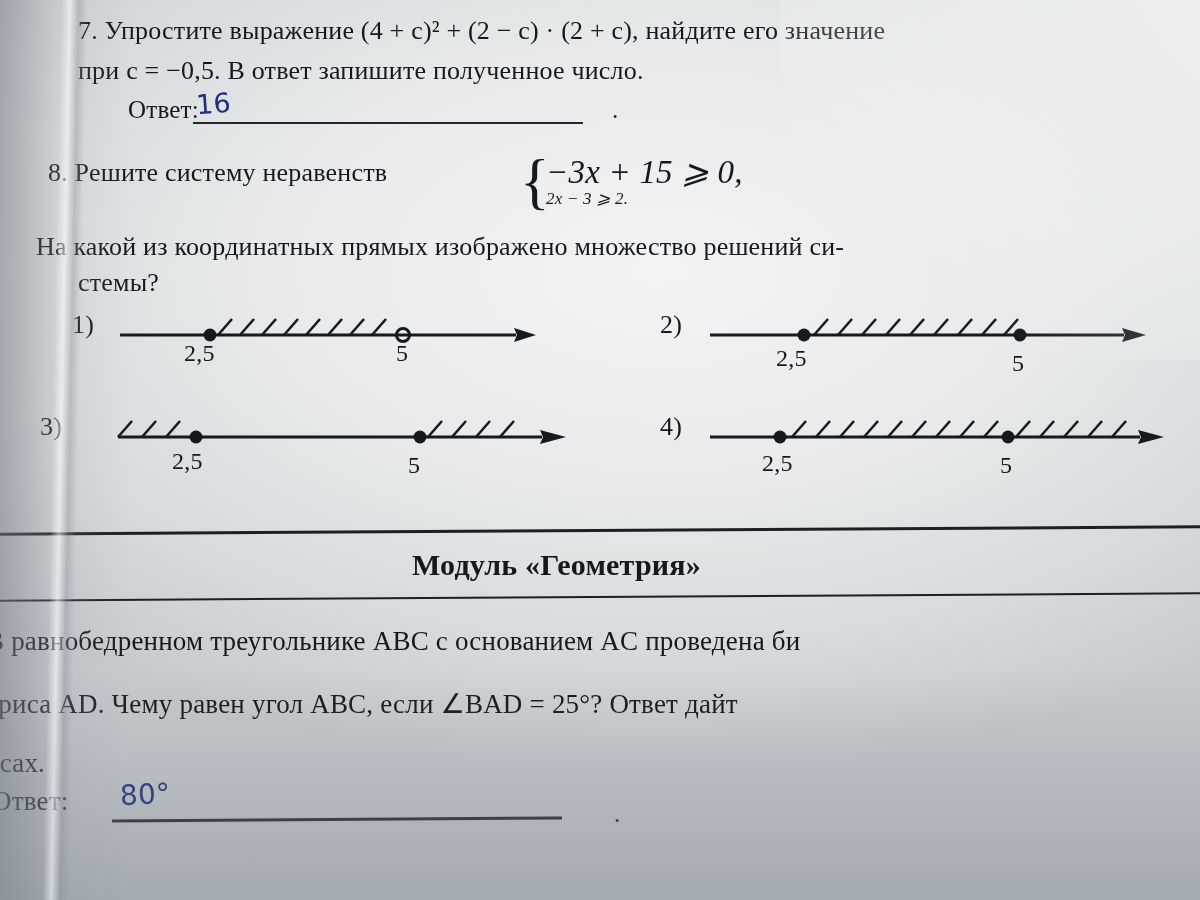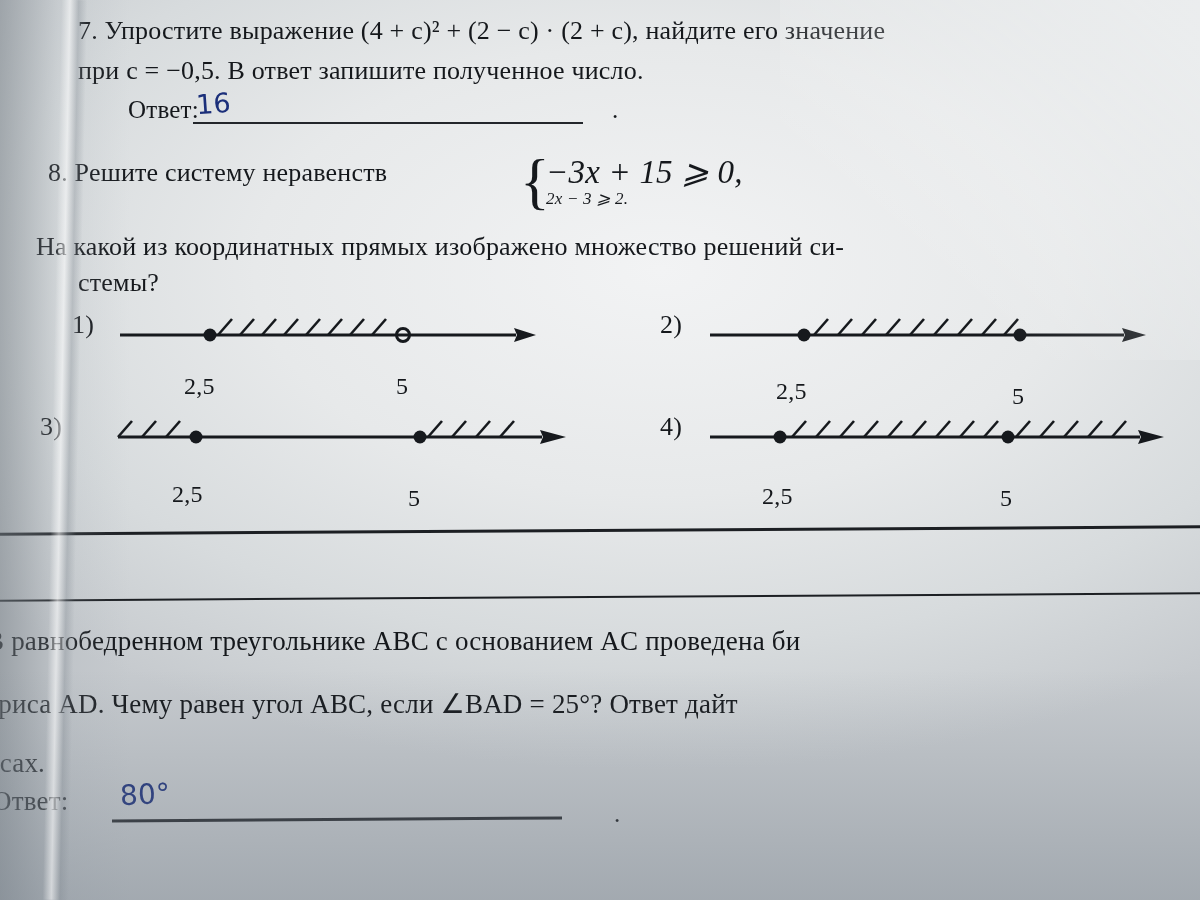--- a/index.html
+++ b/index.html
@@ -86,21 +86,21 @@
     font-size: 62px; line-height: 62px; color: #15181c;
     font-family: "Liberation Serif", serif;
   }
   #t8-sys1 { left: 546px; top: 152px; font-size: 33px; }
   #t8-sys2 { left: 546px; top: 188px; font-size: 17px; }
   #t8-l2 { left: 36px; top: 232px; font-size: 26px; }
   #t8-l3 { left: 78px; top: 268px; font-size: 26px; }
 
   
   .opt-label { font-size: 26px; }
-  .opt-tick { font-size: 24px; margin-top: 33px; }
+  .opt-tick { font-size: 24px; }
 
   .axis { position: absolute; }
 
   
   .rule {
     position: absolute;
     background: #1c1f23;
     height: 3px;
   }
   #rule-top { left: 0px; top: 529px; width: 1200px; transform: rotate(-0.35deg); }
@@ -230,20 +230,21 @@
         <line x1="332" y1="35" x2="346" y2="19"></line>
         <line x1="356" y1="35" x2="370" y2="19"></line>
         <line x1="380" y1="35" x2="394" y2="19"></line>
         <line x1="404" y1="35" x2="418" y2="19"></line>
       </g>
     </svg>
     <div class="txt opt-tick" style="left:762px; top:450px;">2,5</div>
     <div class="txt opt-tick" style="left:1000px; top:452px;">5</div>
 
     <div class="rule" id="rule-top"></div>
+    <div class="txt" id="module-title">Модуль «Геометрия»</div>
     <div class="rule" id="rule-top2"></div>
 
     <div class="txt" id="g-l1">В равнобедренном треугольнике ABC с основанием AC проведена би</div>
     <div class="txt" id="g-l2">триса AD. Чему равен угол ABC, если ∠BAD = 25°? Ответ дайт</div>
     <div class="txt" id="g-l3">усах.</div>
     <div class="txt" id="g-ans-label">Ответ:</div>
     <div class="txt" id="g-ans-value">80°</div>
     <div id="g-ans-rule"></div>
     <div class="txt" id="g-ans-dot">.</div>
 

